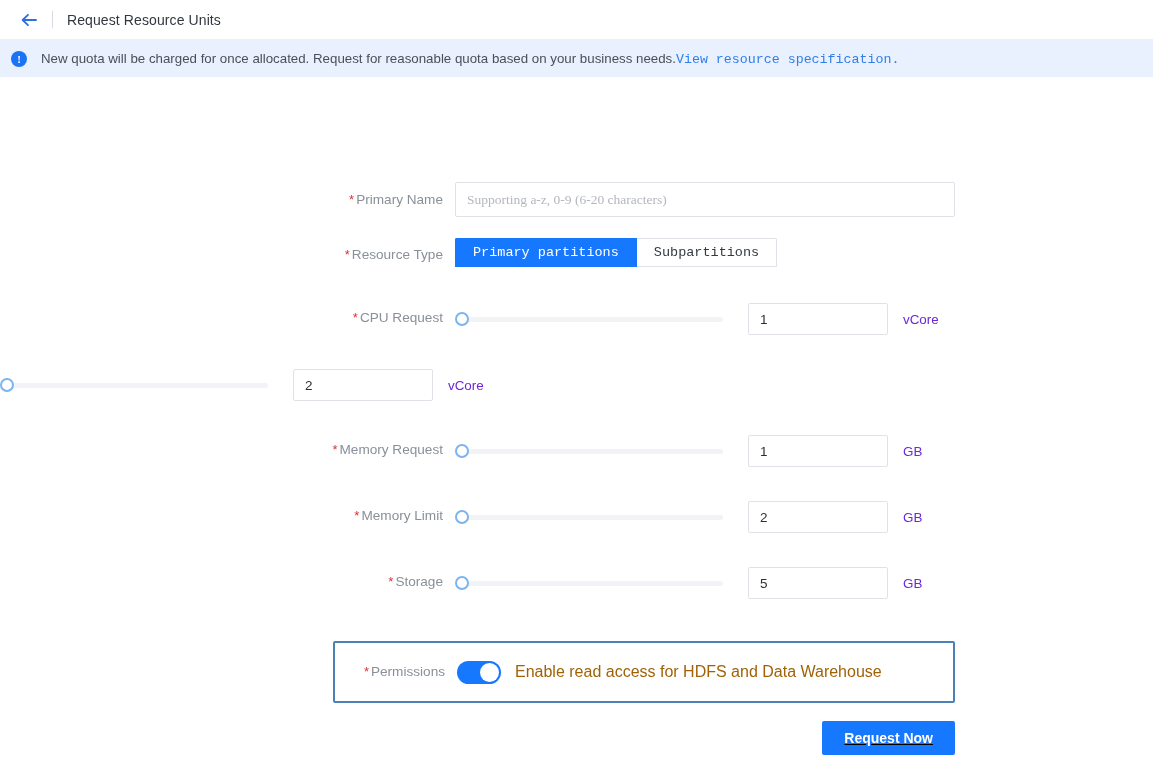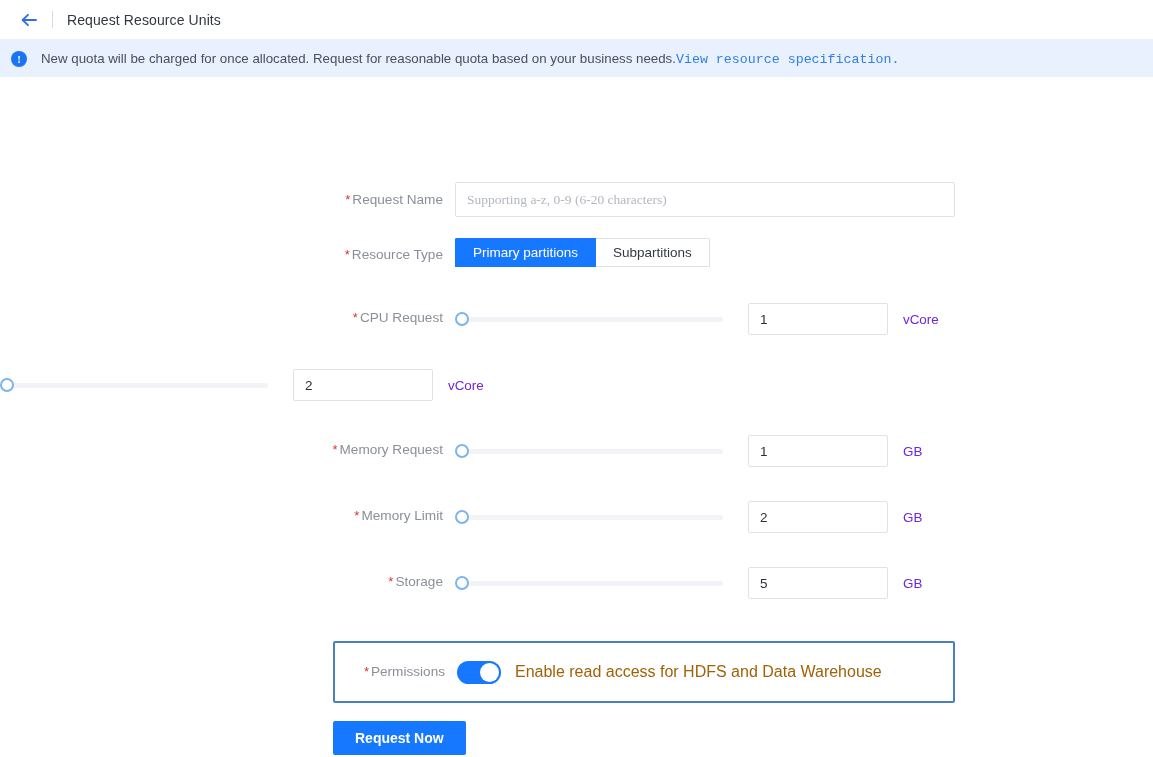--- a/index.html
+++ b/index.html
@@ -135,21 +135,21 @@
     height: 29px;
     padding: 0 17px;
     display: flex;
     align-items: center;
     justify-content: center;
     font-size: 13.5px;
     border: 1px solid #dfe2e7;
     background: #ffffff;
     color: #343a42;
     cursor: pointer;
-    font-family: Liberation Sans, sans-serif;
+    font-family: Liberation Mono, monospace;
     white-space: nowrap;
   }
   .seg-btn.active {
     background: #1677ff;
     border-color: #1677ff;
     color: #ffffff;
   }
   .seg-btn + .seg-btn { border-left: none; }
 
   
@@ -248,22 +248,23 @@
     color: #a16207;
     margin-left: 14px;
     white-space: nowrap;
   }
 
   
   .submit-wrap {
     margin-left: 333px;
     width: 622px;
     display: flex;
-    justify-content: flex-start;
+    justify-content: flex-end;
     margin-top: 18px;
+    text-decoration: underline;
   }
   .submit-btn {
     background: #1677ff;
     color: #ffffff;
     border: none;
     border-radius: 2px;
     height: 34px;
     padding: 0 22px;
     font-size: 14px;
     font-family: "Liberation Sans", sans-serif;
@@ -289,21 +290,21 @@
   <div class="info-icon">!</div>
   <div class="info-text">
     <span>New quota will be charged for once allocated. Request for reasonable quota based on your business needs.</span><a class="info-link">View resource specification.</a>
   </div>
 </div>
 
 <div class="form-area">
 
   <div class="form-row row-name">
     <div class="form-label">
-      <span class="req-star">*</span><span>Request Name</span>
+      <span class="req-star">*</span><span>Primary Name</span>
     </div>
     <div class="form-control">
       <input class="text-input" type="text" placeholder="Supporting a-z, 0-9 (6-20 characters)" style="">
     </div>
   </div>
 
   <div class="form-row row-type">
     <div class="form-label">
       <span class="req-star">*</span><span>Resource Type</span>
     </div>

